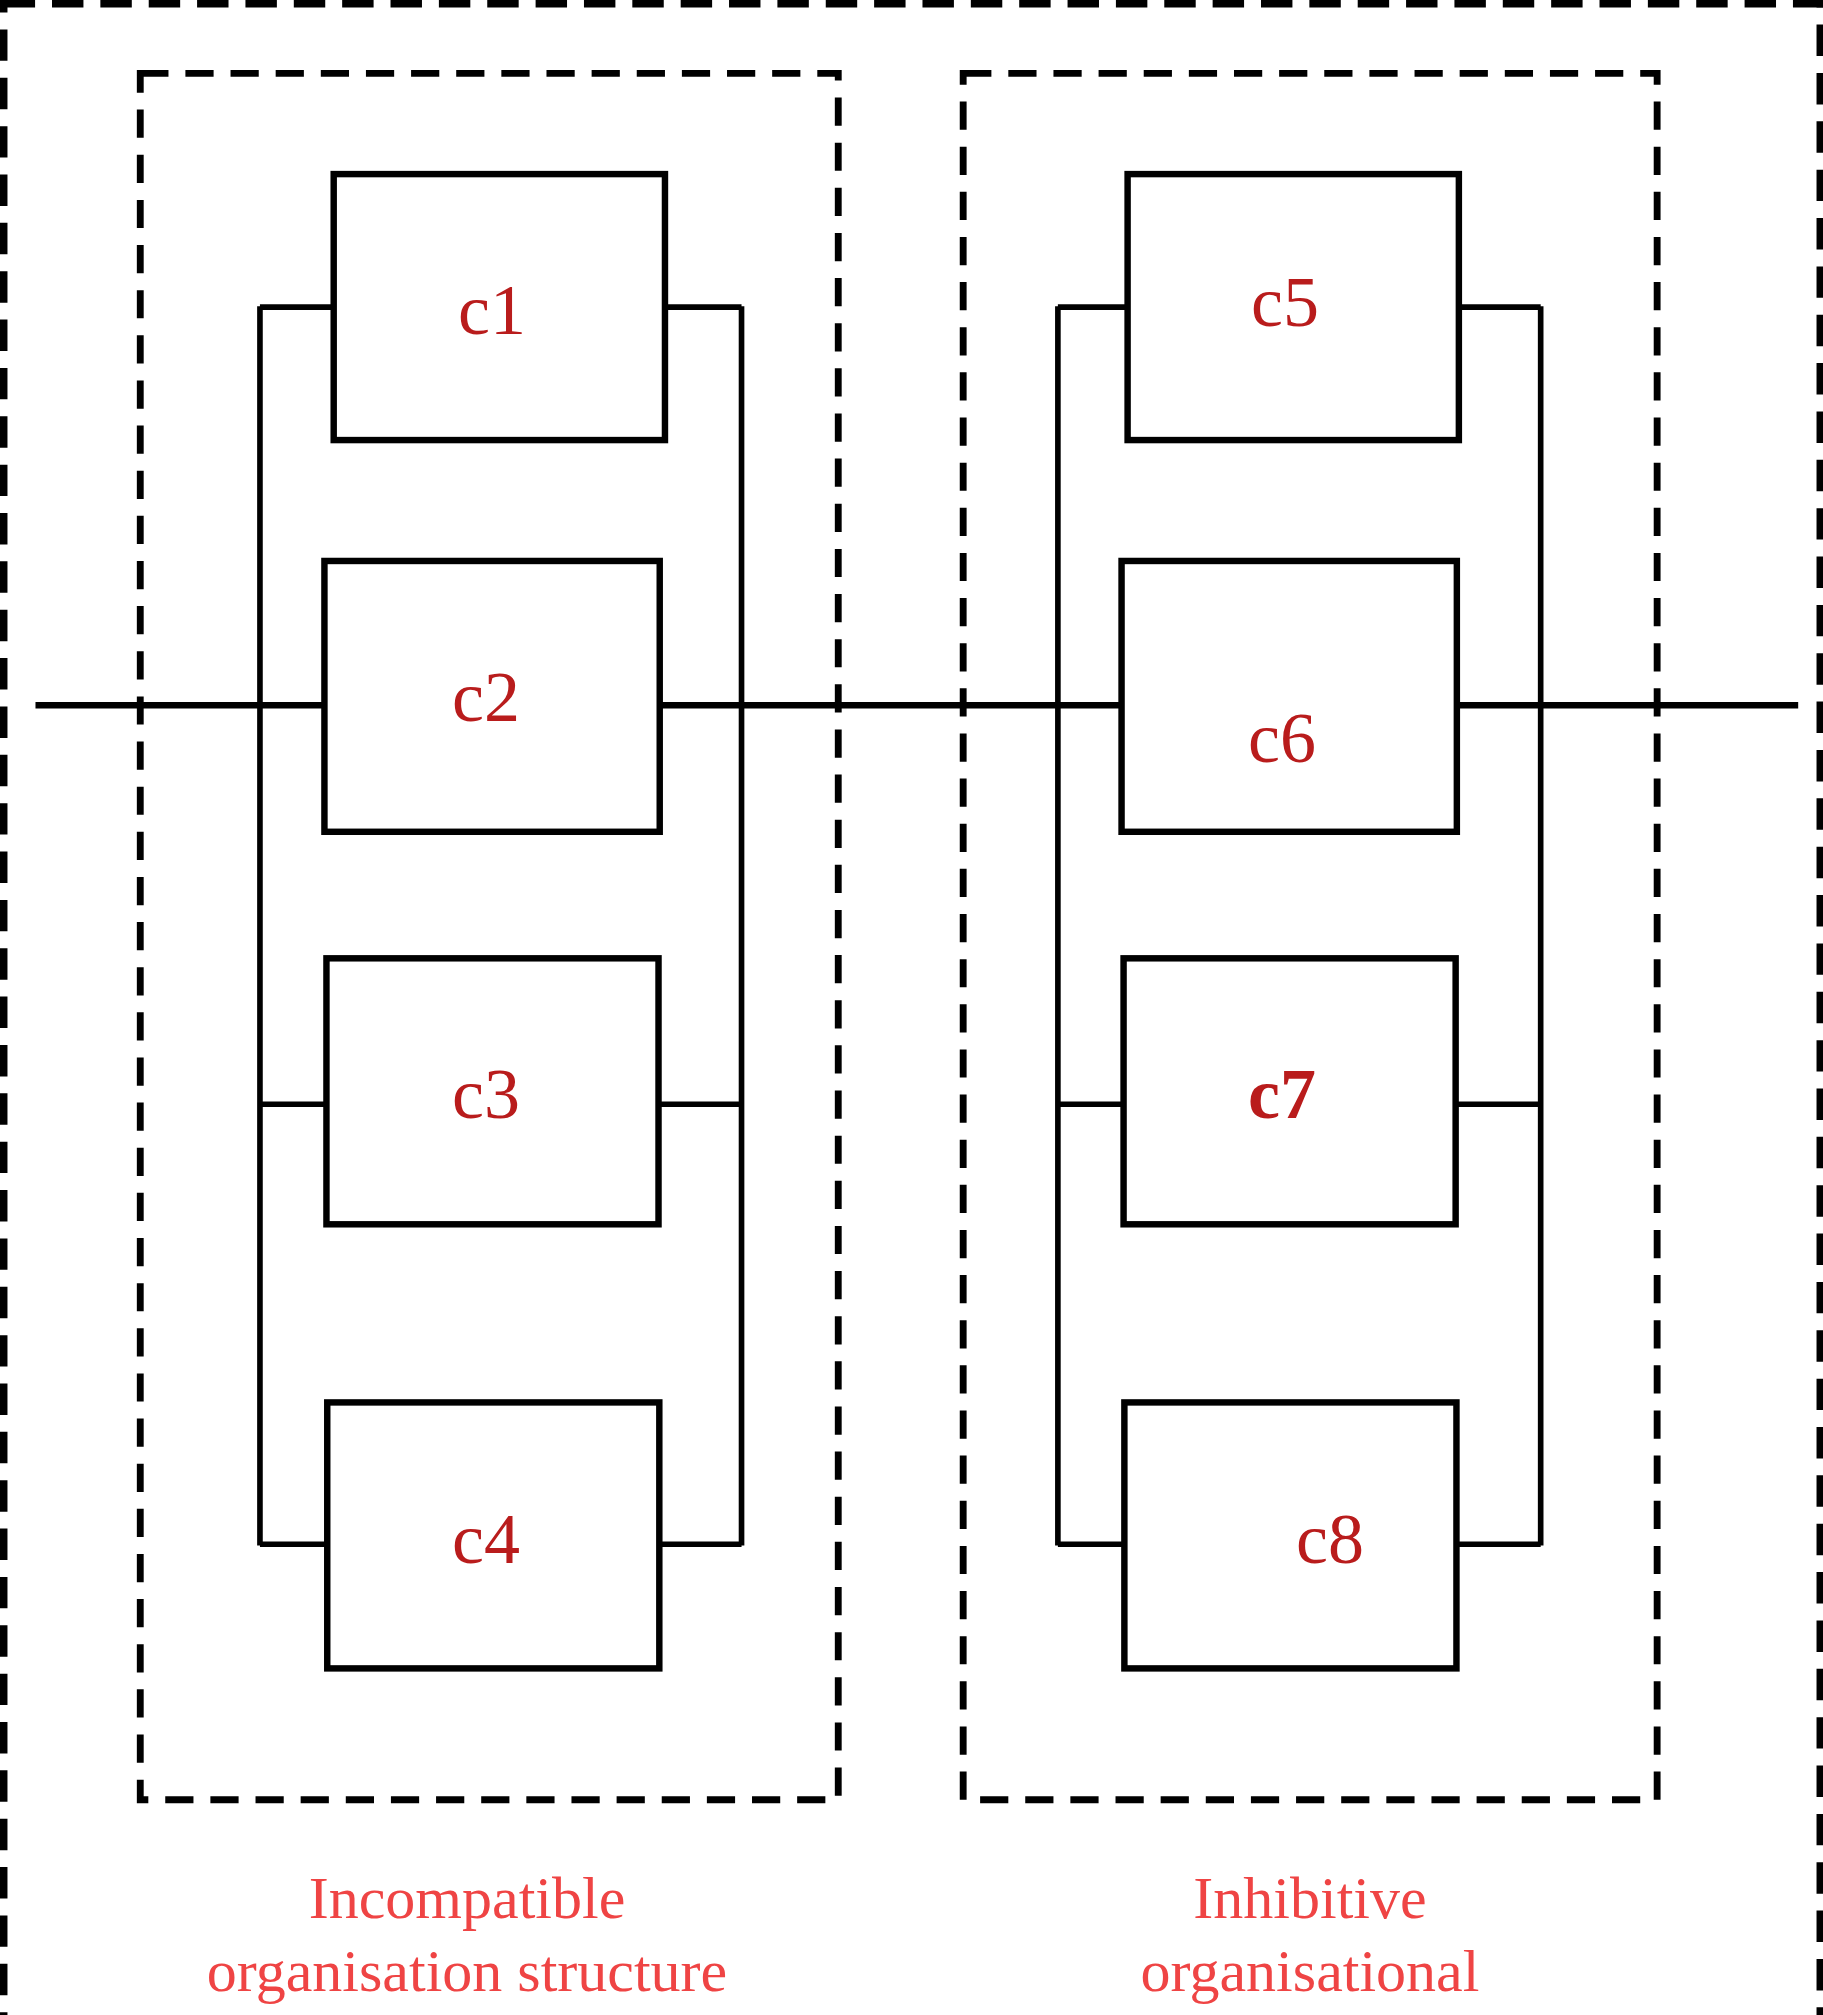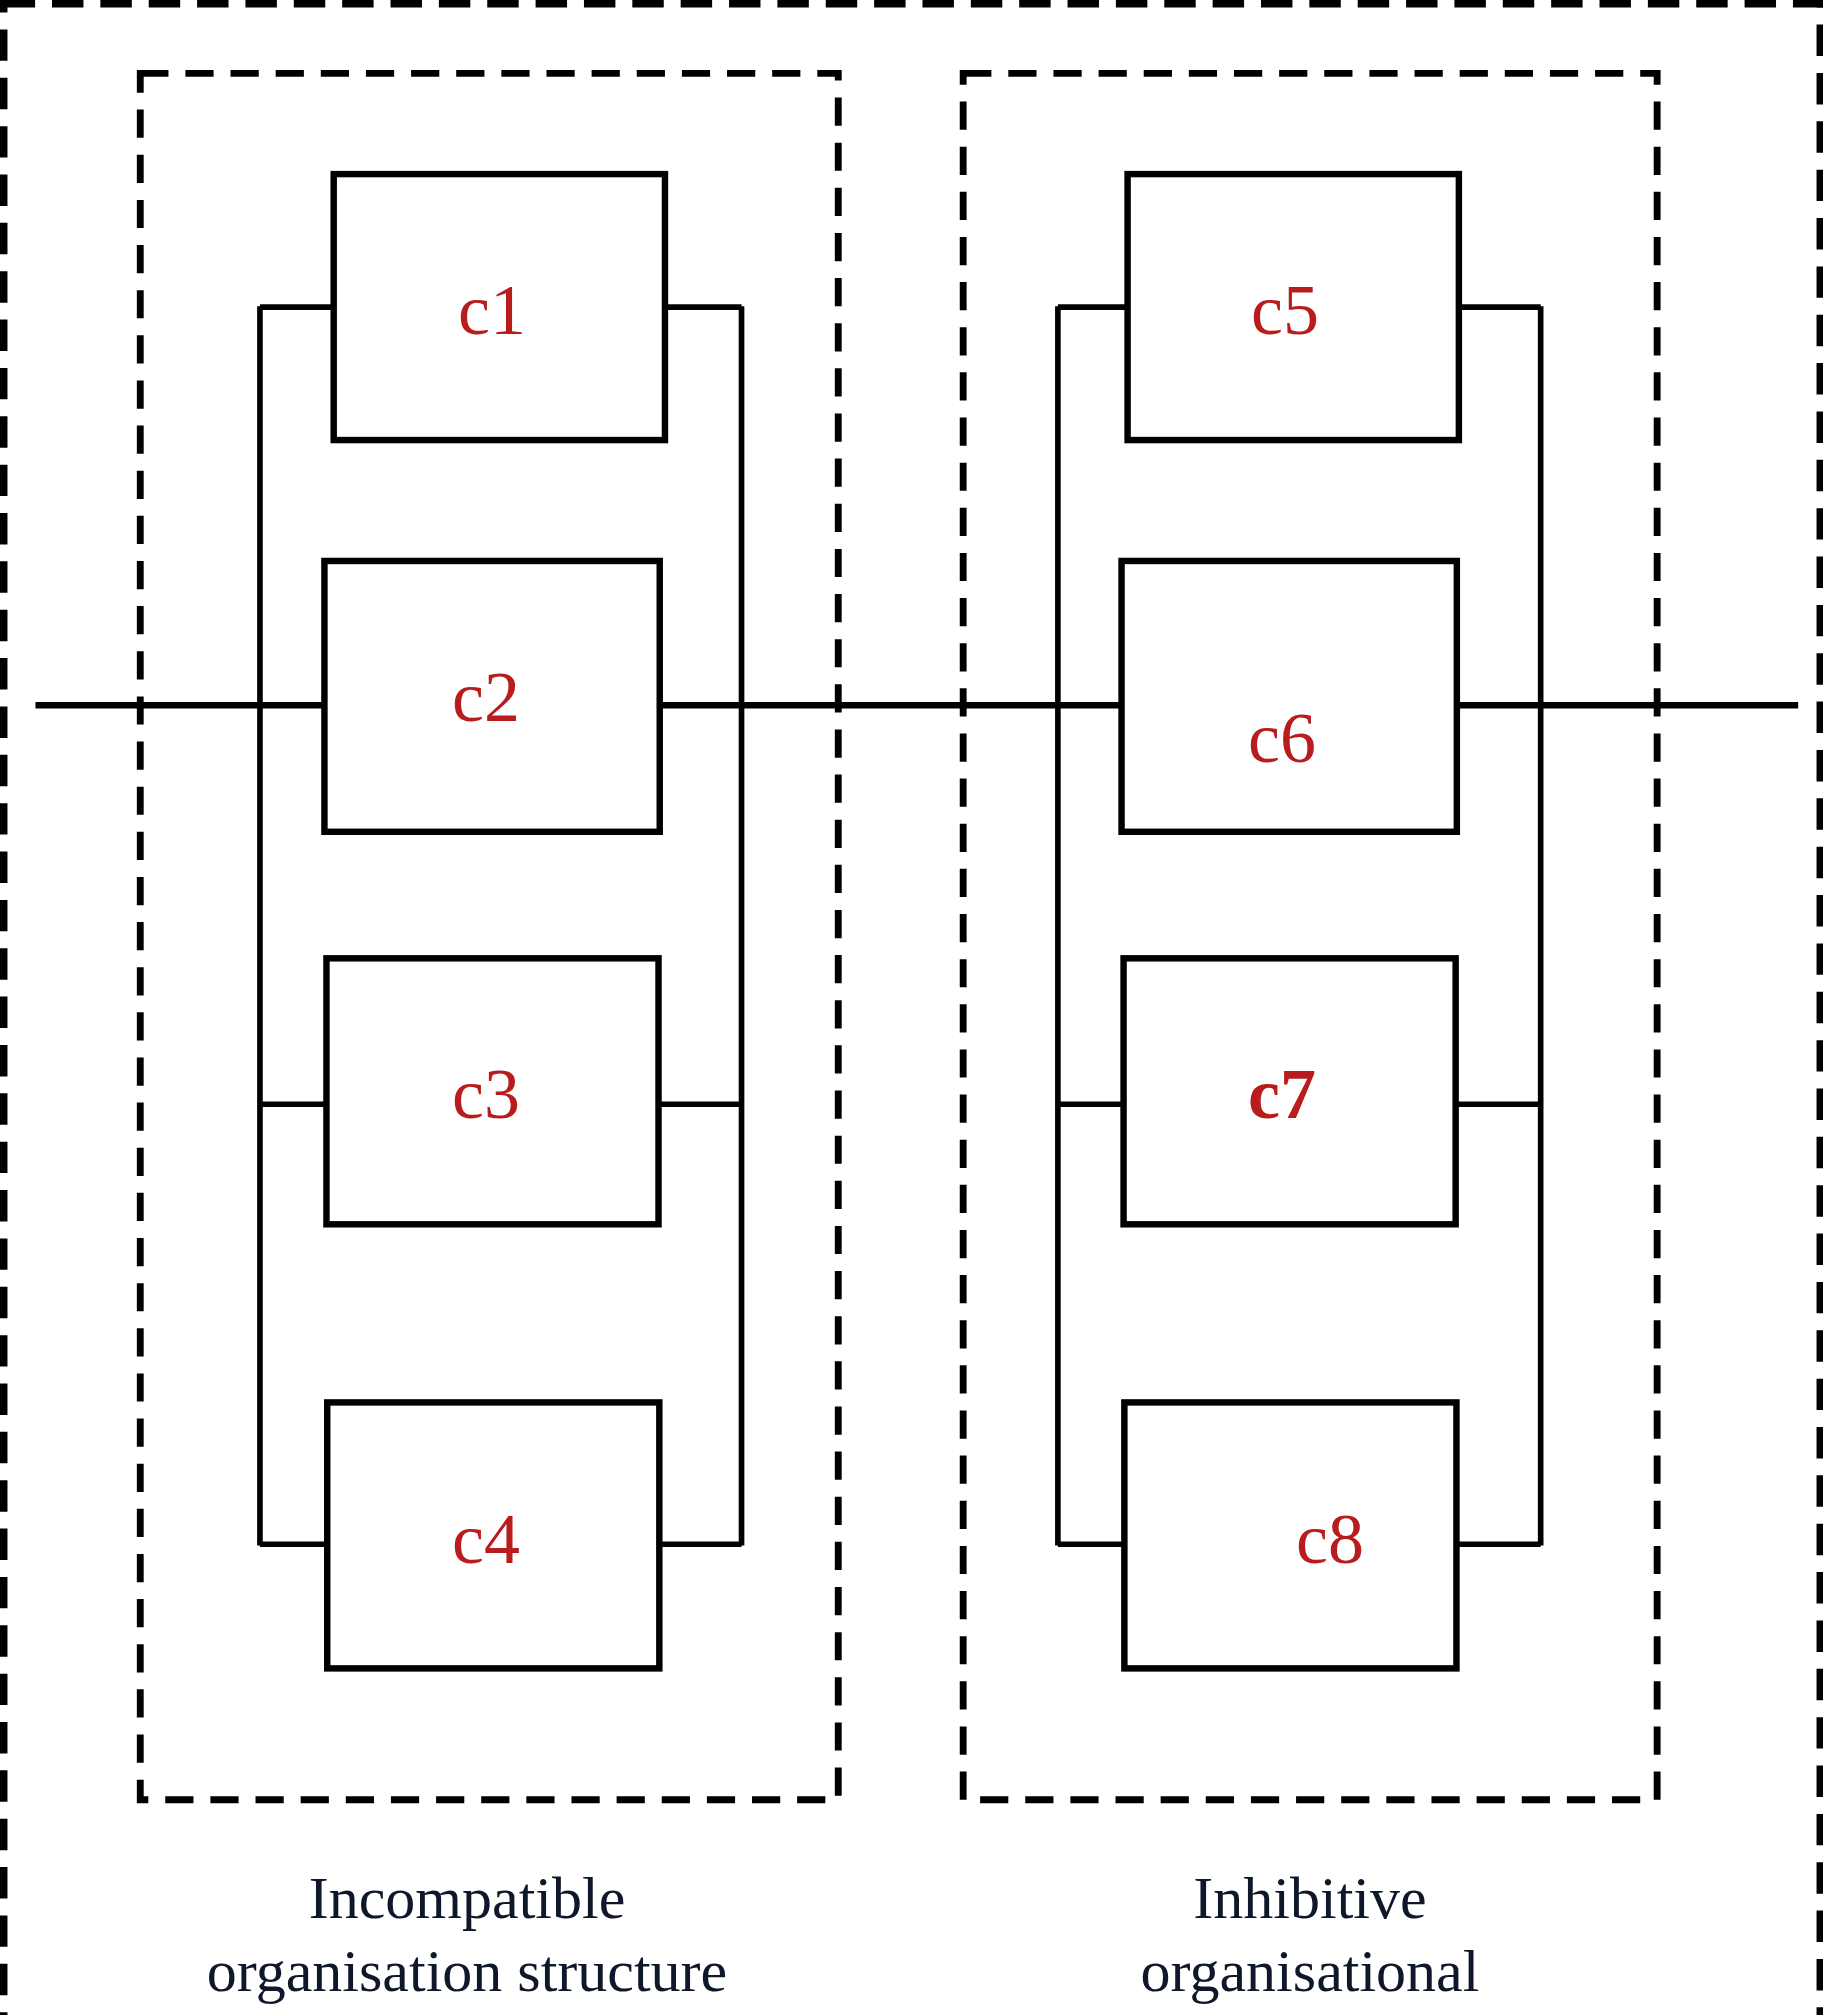--- a/index.html
+++ b/index.html
@@ -19,21 +19,21 @@
     color:#b91c1c;
     text-align:center;
     line-height:1;
     white-space:nowrap;
     transform:translate(-50%,-50%);
   }
   .caption{
     position:absolute;
     font-family:"Liberation Serif", serif;
     font-size:60px;
-    color:#0f172a;
+    color:#ef4444;
     text-align:center;
     line-height:1.22;
     transform:translateX(-50%);
   }
 </style>
 </head>
 <body>
 
 <div id="stage">
 
@@ -89,21 +89,21 @@
     <rect x="2788" y="2378" width="824" height="660" fill="#ffffff" stroke="#000000" stroke-width="16"></rect>
     <rect x="2790" y="3480" width="824" height="660" fill="#ffffff" stroke="#000000" stroke-width="16"></rect>
 
   </svg>
 
   <div class="nodelabel" style="left:492px; top:310px;">c1</div>
   <div class="nodelabel" style="left:486px; top:697px;">c2</div>
   <div class="nodelabel" style="left:486px; top:1094px;text-align:center;">c3</div>
   <div class="nodelabel" style="left:486px; top:1539px;">c4</div>
 
-  <div class="nodelabel" style="left:1285px; top:310px;">c5</div>
+  <div class="nodelabel" style="left:1285px; top:302px;">c5</div>
   <div class="nodelabel" style="left:1282px; top:738px;">c6</div>
   <div class="nodelabel" style="left:1282px; top:1094px;font-weight:bold;">c7</div>
   <div class="nodelabel" style="left:1282px; top:1539px;margin-left:48px;">c8</div>
 
   <div class="caption" style="left:467px; top:1862px;">
     <div>Incompatible</div>
     <div>organisation structure</div>
   </div>
 
   <div class="caption" style="left:1310px; top:1862px;">

